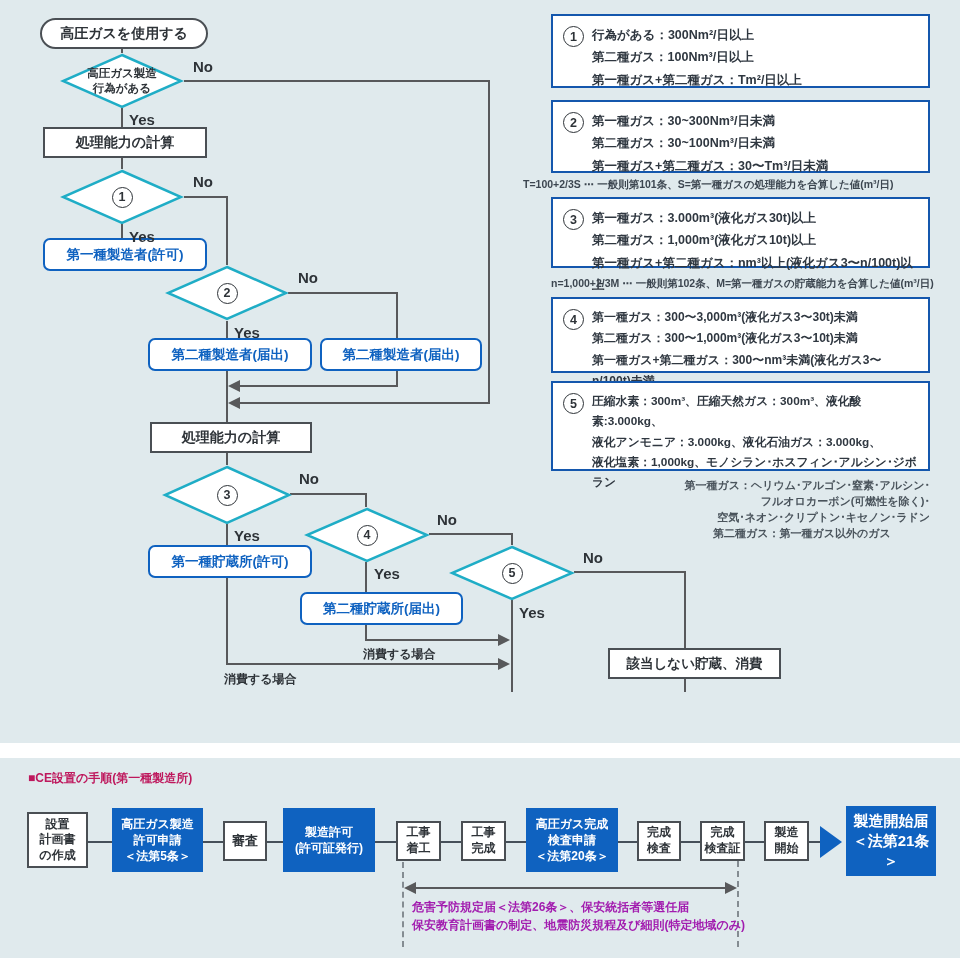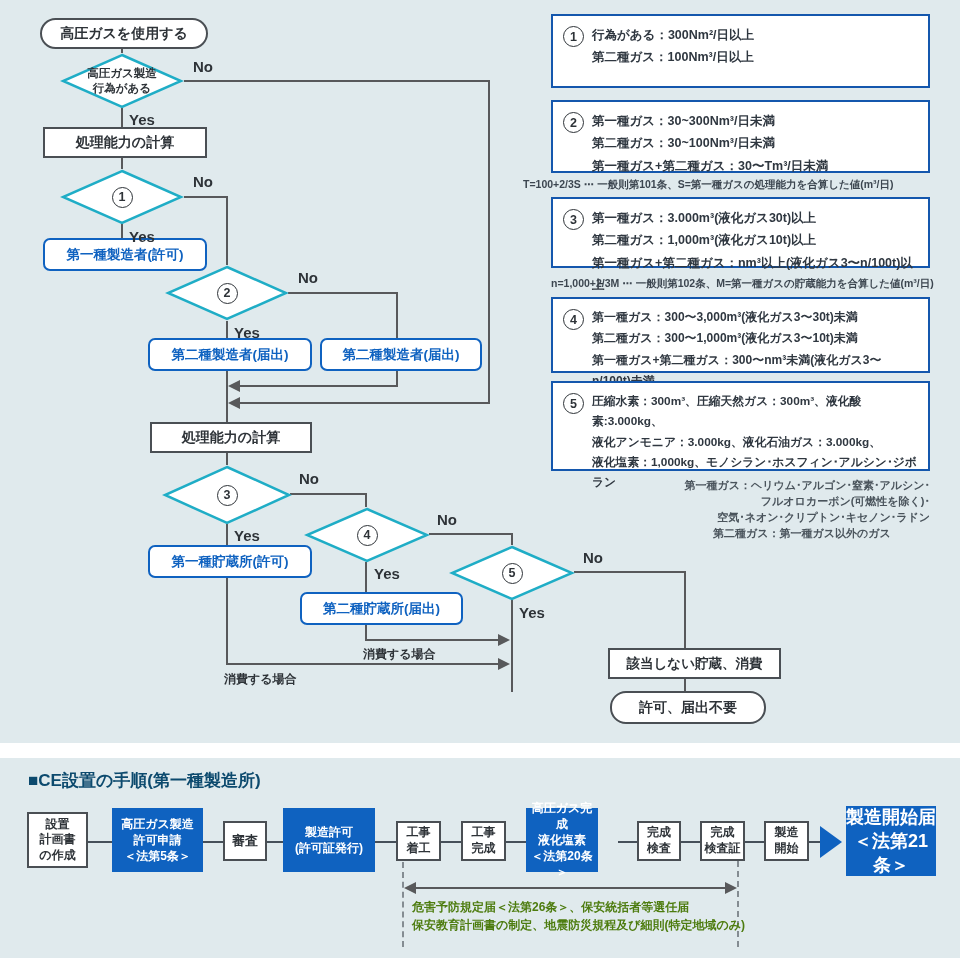--- a/index.html
+++ b/index.html
@@ -17,27 +17,27 @@
   .diamond svg{position:absolute;left:0;top:0;}
   .dtext{position:absolute;inset:0;display:flex;align-items:center;justify-content:center;text-align:center;font-weight:700;color:#2e3338;font-size:11.5px;line-height:1.3;white-space:pre-line;}
   .circ{width:21px;height:21px;box-sizing:border-box;border:1.5px solid #2e3338;border-radius:50%;display:flex;align-items:center;justify-content:center;font-size:12.5px;font-weight:700;color:#2e3338;background:#fff;flex:0 0 auto;}
   .arr-l{position:absolute;width:0;height:0;border-top:6px solid transparent;border-bottom:6px solid transparent;border-right:12px solid #58595b;}
   .arr-r{position:absolute;width:0;height:0;border-top:6px solid transparent;border-bottom:6px solid transparent;border-left:12px solid #58595b;}
   .ibox{position:absolute;background:#fff;border:2px solid #1457ad;box-sizing:border-box;display:flex;gap:8px;padding:8px 10px;color:#2f3740;}
   .ibox .lines{flex:1;font-weight:700;font-size:12.5px;line-height:1.78;}
   .ibox .circ{margin-top:2px;}
   .inote{position:absolute;font-size:10.5px;font-weight:700;color:#3c4650;line-height:1;}
   .gasnote{position:absolute;font-size:11px;font-weight:700;color:#4a545c;line-height:1.45;}
-  .ce-title{position:absolute;font-size:17px;font-weight:700;color:#0c4a6e;line-height:1;}
+  .ce-title{position:absolute;font-size:12px;font-weight:700;color:#be185d;line-height:1;}
   .wstep{position:absolute;background:#fff;border:2px solid #4a4f54;box-sizing:border-box;display:flex;flex-direction:column;align-items:center;justify-content:center;text-align:center;font-weight:700;font-size:12px;color:#2e3338;line-height:1.3;}
   .bstep{position:absolute;background:#0f62c0;display:flex;flex-direction:column;align-items:center;justify-content:center;text-align:center;font-weight:700;font-size:12px;color:#fff;line-height:1.35;}
   .cl{position:absolute;height:2px;background:#46505a;top:841px;}
   .dash{position:absolute;width:0;border-left:2px dashed #848c92;}
   .big-arr{position:absolute;width:0;height:0;border-top:16px solid transparent;border-bottom:16px solid transparent;border-left:22px solid #0f62c0;}
-  .cenote{position:absolute;font-size:12px;font-weight:700;color:#4d7c0f;line-height:1;}
+  .cenote{position:absolute;font-size:12px;font-weight:700;color:#a21caf;line-height:1;}
 </style>
 </head>
 <body>
 
 <div class="canvas">
 
   <div class="vl" style="left:121px;top:45px;height:8px"></div>
   <div class="hl" style="left:184px;top:80px;width:306px"></div>
   <div class="vl" style="left:488px;top:80px;height:324px"></div>
   <div class="hl" style="left:238px;top:402px;width:252px"></div>
@@ -144,23 +144,20 @@
         <polygon points="63,3 123,29 63,55 3,29" fill="#ffffff" stroke="#1fadc6" stroke-width="2.5"></polygon>
       </svg>
     <div class="dtext"><span class="circ">5</span></div>
   </div>
 
 
   <div class="obox" style="left:608px;top:648px;width:169px;height:27px;font-size:13.5px">
     <span>該当しない貯蔵、消費</span>
   </div>
 
-  <div class="pill" style="left:610px;top:691px;width:152px;height:29px">
-    <span>許可、届出不要</span>
-  </div>
 
   <div class="lbl" style="left:193px;top:59px">No</div>
   <div class="lbl" style="left:129px;top:112px">Yes</div>
   <div class="lbl" style="left:193px;top:174px">No</div>
   <div class="lbl" style="left:129px;top:229px">Yes</div>
   <div class="lbl" style="left:298px;top:270px">No</div>
   <div class="lbl" style="left:234px;top:325px">Yes</div>
   <div class="lbl" style="left:299px;top:471px">No</div>
   <div class="lbl" style="left:234px;top:528px">Yes</div>
   <div class="lbl" style="left:437px;top:512px">No</div>
@@ -168,20 +165,21 @@
   <div class="lbl" style="left:583px;top:550px">No</div>
   <div class="lbl" style="left:519px;top:605px">Yes</div>
   <div class="lbl sm" style="left:363px;top:648px">消費する場合</div>
   <div class="lbl sm" style="left:224px;top:673px">消費する場合</div>
 
   <div class="ibox" style="left:551px;top:14px;width:379px;height:74px">
     <span class="circ">1</span>
     <div class="lines">
       <div>行為がある：300Nm²/日以上</div>
       <div>第二種ガス：100Nm³/日以上</div>
+      <div>第一種ガス+第二種ガス：Tm²/日以上</div>
     </div>
   </div>
 
   <div class="ibox" style="left:551px;top:100px;width:379px;height:73px">
     <span class="circ">2</span>
     <div class="lines">
       <div>第一種ガス：30~300Nm³/日未満</div>
       <div>第二種ガス：30~100Nm³/日未満</div>
       <div>第一種ガス+第二種ガス：30〜Tm³/日未満</div>
     </div>
@@ -258,39 +256,39 @@
     <div>(許可証発行)</div>
   </div>
   <div class="wstep" style="left:396px;top:821px;width:45px;height:40px">
     <div>工事</div>
     <div>着工</div>
   </div>
   <div class="wstep" style="left:461px;top:821px;width:45px;height:40px">
     <div>工事</div>
     <div>完成</div>
   </div>
-  <div class="bstep" style="left:526px;top:808px;width:72px;height:64px">
+  <div class="bstep" style="left:526px;top:808px;width:92px;height:64px">
     <div>高圧ガス完成</div>
-    <div>液化塩素</div>
+    <div>検査申請</div>
     <div>＜法第20条＞</div>
   </div>
   <div class="wstep" style="left:637px;top:821px;width:44px;height:40px">
     <div>完成</div>
     <div>検査</div>
   </div>
   <div class="wstep" style="left:700px;top:821px;width:45px;height:40px">
     <div>完成</div>
     <div>検査証</div>
   </div>
   <div class="wstep" style="left:764px;top:821px;width:45px;height:40px">
     <div>製造</div>
     <div>開始</div>
   </div>
   <div class="big-arr" style="left:820px;top:826px"></div>
-  <div class="bstep" style="left:846px;top:806px;width:90px;height:70px;font-size:18px">
+  <div class="bstep" style="left:846px;top:806px;width:90px;height:70px;font-size:15px">
     <div>製造開始届</div>
     <div>＜法第21条＞</div>
   </div>
 
   <div class="dash" style="left:402px;top:862px;height:85px"></div>
   <div class="dash" style="left:737px;top:861px;height:86px"></div>
   <div class="hl" style="left:410px;top:887px;width:321px"></div>
   <div class="arr-l" style="left:404px;top:882px"></div>
   <div class="arr-r" style="left:725px;top:882px"></div>
   <div class="cenote" style="left:412px;top:901px">危害予防規定届＜法第26条＞、保安統括者等選任届</div>

